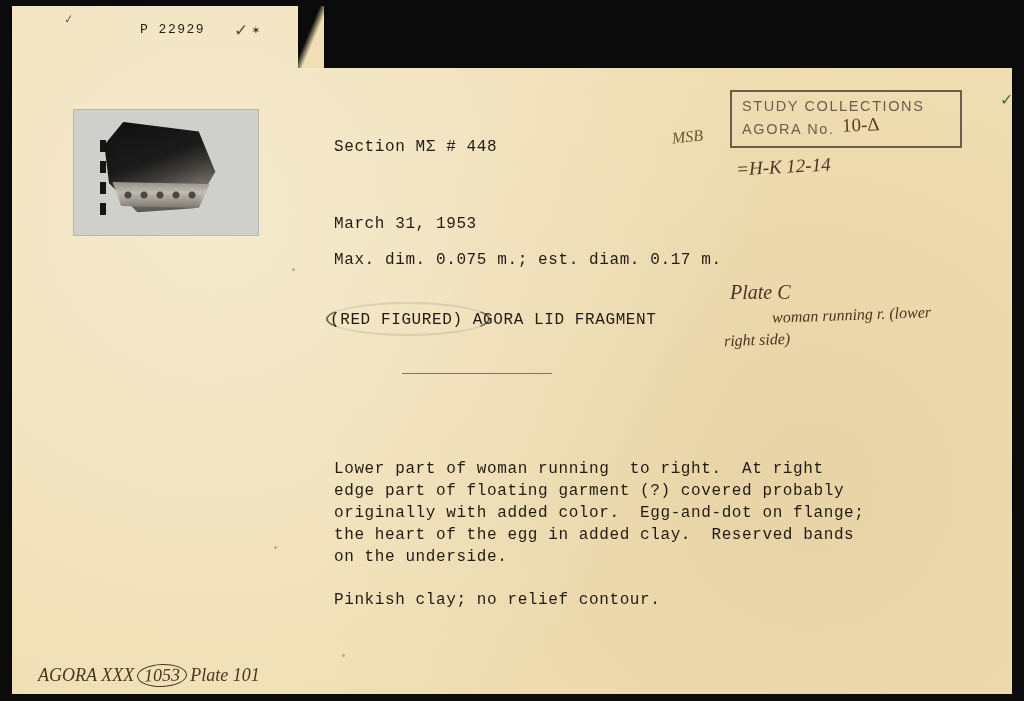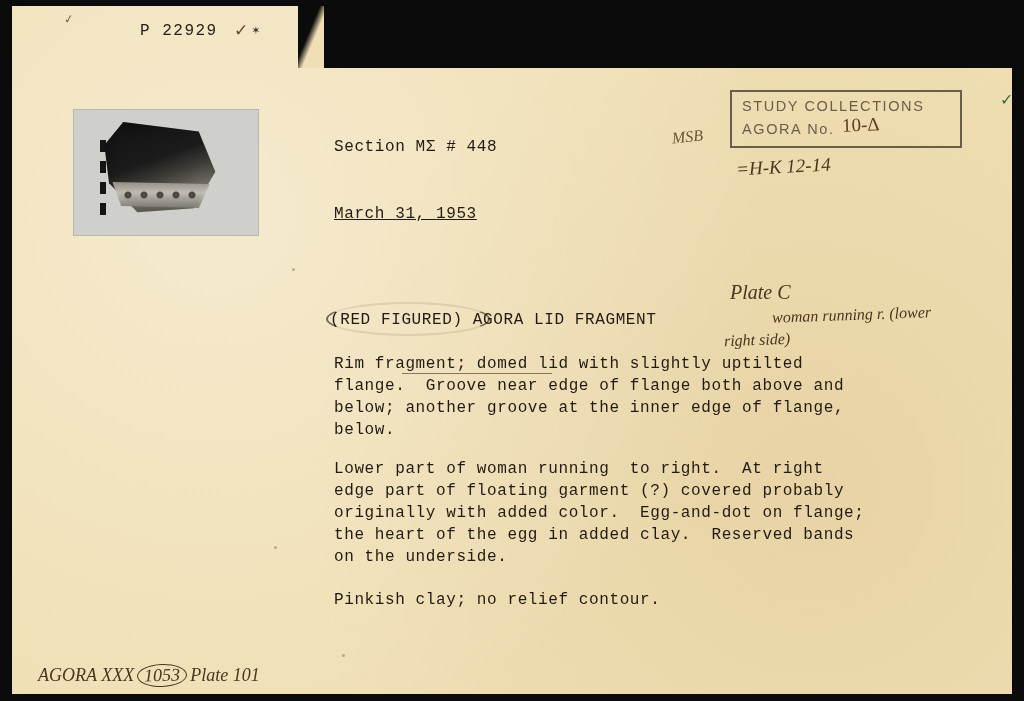--- a/index.html
+++ b/index.html
@@ -53,21 +53,21 @@
   .card-inner {
     position: absolute;
     inset: 0;
   }
 
   
   .cat-number {
     position: absolute;
     left: 128px;
     top: 16px;
-    font-size: 16px;
+    font-size: 13px;
     letter-spacing: 1.5px;
     color: #2a2118;
     font-family: "Liberation Mono", monospace;
   }
   .cat-check {
     position: absolute;
     left: 222px;
     top: 14px;
     font-size: 17px;
     color: #6a4a2a;
@@ -150,21 +150,21 @@
     position: absolute;
     color: #211b13;
     font-family: "Liberation Mono", monospace;
     font-size: 16px;
     line-height: 22px;
     letter-spacing: 0.6px;
     white-space: pre;
   }
   .t-section { left: 322px; top: 130px; }
   .t-stoa    { left: 322px; top: 157px; }
-  .t-date    { left: 322px; top: 197px; text-decoration: underline; }
+  .t-date    { left: 322px; top: 207px; }
   .t-dims    { left: 322px; top: 243px; }
   .t-title   { left: 318px; top: 303px; }
   .t-desc1   { left: 322px; top: 347px; }
   .t-desc2   { left: 322px; top: 452px; }
   .t-clay    { left: 322px; top: 583px; }
 
   .title-paren {
     position: absolute;
     left: 314px;
     top: 296px;
@@ -285,28 +285,25 @@
 
       <div class="photo">
         <div class="scale-bar"></div>
         <div class="sherd"></div>
         <div class="sherd-band"></div>
         <div class="sherd-ovolo"></div>
       </div>
 
       <div class="typed t-section">Section MΣ # 448</div>
       <div class="typed t-date">March 31, 1953</div>
+      <div class="typed t-dims">Max. dim. 0.075 m.; est. diam. 0.17 m.</div>
 
       <div class="title-paren"></div>
       <div class="typed t-title">(RED FIGURED) AGORA LID FRAGMENT</div>
 
-      <div class="typed t-desc1">Rim fragment; domed lid with slightly uptilted
-flange.  Groove near edge of flange both above and
-below; another groove at the inner edge of flange,
-below.</div>
       <div class="underline-running"></div>
       <div class="typed t-desc2">Lower part of woman running  to right.  At right
 edge part of floating garment (?) covered probably
 originally with added color.  Egg-and-dot on flange;
 the heart of the egg in added clay.  Reserved bands
 on the underside.</div>
       <div class="typed t-clay">Pinkish clay; no relief contour.</div>
 
       <div class="stamp">
         <div class="l1">STUDY COLLECTIONS</div>

